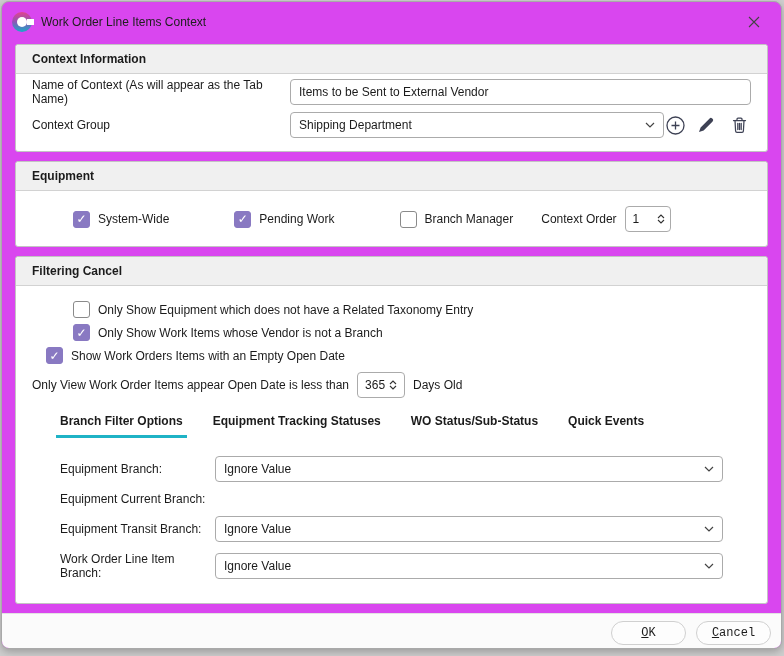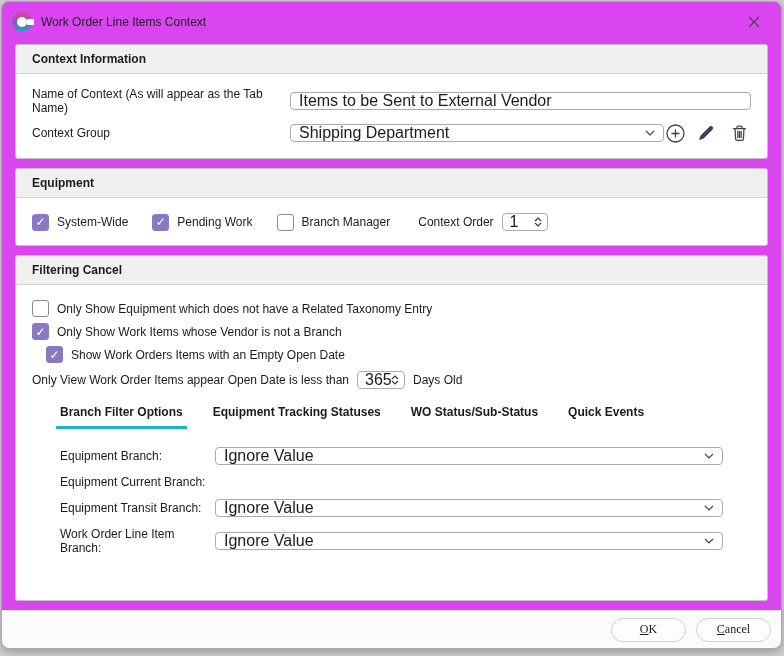--- a/index.html
+++ b/index.html
@@ -42,46 +42,46 @@
   .content { flex:1 1 auto; padding:2px 13px 0 13px; display:flex; flex-direction:column; }
   .section {
     border:1px solid #c3c3c3; border-radius:3px;
     margin-bottom:9px; background:#fff;
   }
   .section-header {
     background:#f0f0f0; border-bottom:1px solid #d2d2d2;
     padding:7px 16px; font-weight:bold; font-size:12px; color:#1b1b1b;
     border-radius:3px 3px 0 0;
   }
-  .section-body { padding:13px 16px 13px 16px; }
+  .section-body { padding:4px 16px 13px 16px; }
   .row { display:flex; align-items:center; }
   .field-label { color:#1b1b1b; }
   
   .text-input, .dropdown, .spinner {
-    height:18px; border:1px solid #ababab; border-radius:4px;
-    background:#fff; font-family:inherit; font-size:16px; color:#1b1b1b;
+    height:26px; border:1px solid #ababab; border-radius:4px;
+    background:#fff; font-family:inherit; font-size:12px; color:#1b1b1b;
   }
   .text-input { flex:1 1 auto; padding:0 8px; outline:none; }
   .dropdown {
     display:flex; align-items:center; padding:0 8px; cursor:default;
   }
   .dropdown .dd-value { flex:1 1 auto; overflow:hidden; white-space:nowrap; }
   .chev { flex:0 0 auto; color:#444; margin-left:6px; display:flex; }
   .spinner {
     display:inline-flex; align-items:center; padding:0 5px 0 7px;
   }
   .spinner .spin-value { min-width:20px; }
   .spin-arrows { display:flex; flex-direction:column; align-items:center; margin-left:4px; color:#333; }
   
   .icon-btn {
     width:24px; height:24px; display:flex; align-items:center; justify-content:center;
     color:#3d4154; cursor:default;
   }
   
-  .check-item { display:flex; align-items:center; cursor:default; }
+  .check-item { display:flex; align-items:center; cursor:default;margin-left:41px; }
   .checkbox {
     width:17px; height:17px; border:1px solid #8a8a8a; border-radius:3px;
     background:#fff; margin-right:8px; flex:0 0 17px;
     display:flex; align-items:center; justify-content:center;
     font-size:12px; color:#fff;
   }
   .checkbox.checked { background:#8979c2; border-color:#8979c2; }
   .checkbox.checked::after { content:"\2713"; color:#fff; font-size:12px; line-height:1; }
   
   .tabbar { display:flex; margin:16px 0 14px 24px; }
@@ -97,21 +97,21 @@
   .branch-row .field-label { flex:0 0 155px; }
   .branch-row .dropdown { flex:1 1 auto; }
   
   .footer {
     flex:0 0 38px; border-top:1px solid #e2e2e2; background:#fbfbfb;
     display:flex; align-items:center; justify-content:flex-end;
     padding:0 10px; gap:10px;
   }
   .btn {
     width:75px; height:24px; background:#fdfdfd; border:1px solid #d0d0d0;
-    border-radius:12px; font-family:Liberation Serif, serif; font-size:12px; color:#1b1b1b;
+    border-radius:12px; font-family:Liberation Mono, monospace; font-size:12px; color:#1b1b1b;
     display:flex; align-items:center; justify-content:center; cursor:default;
   }
   .btn-label { display:block; }
   .btn-label::first-letter { text-decoration:underline; }
   
   .gap6  { margin-bottom:6px; }
   .mr10  { margin-right:10px; }
 </style>
 </head>
 <body>

